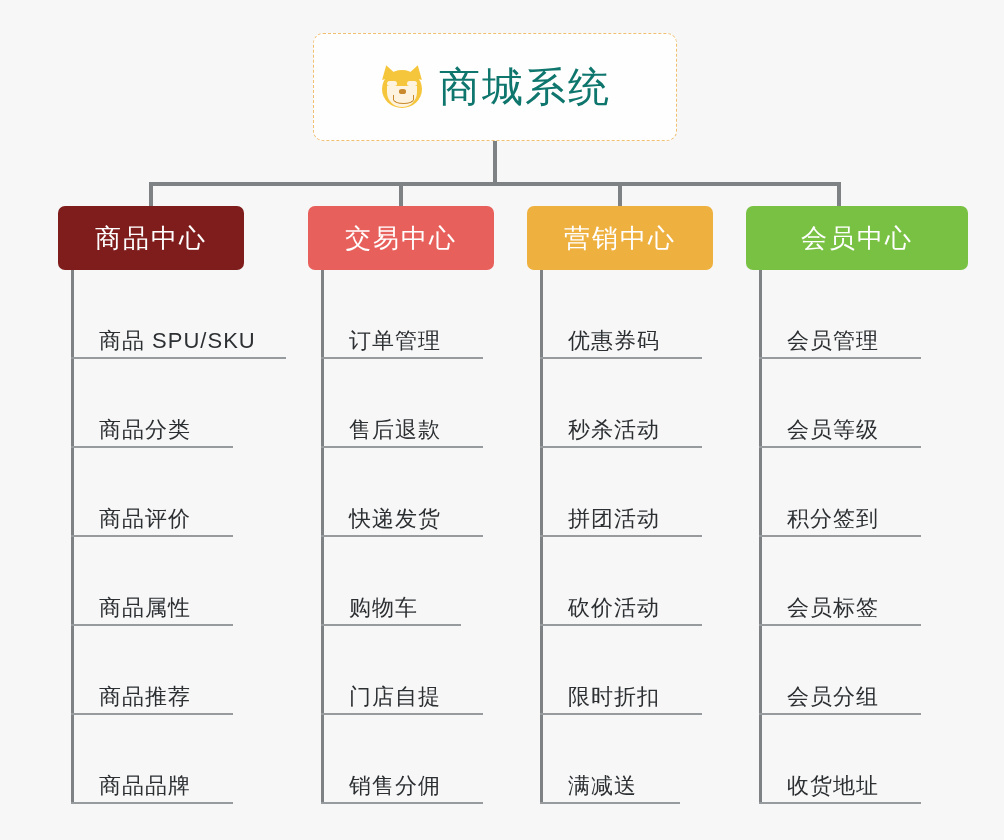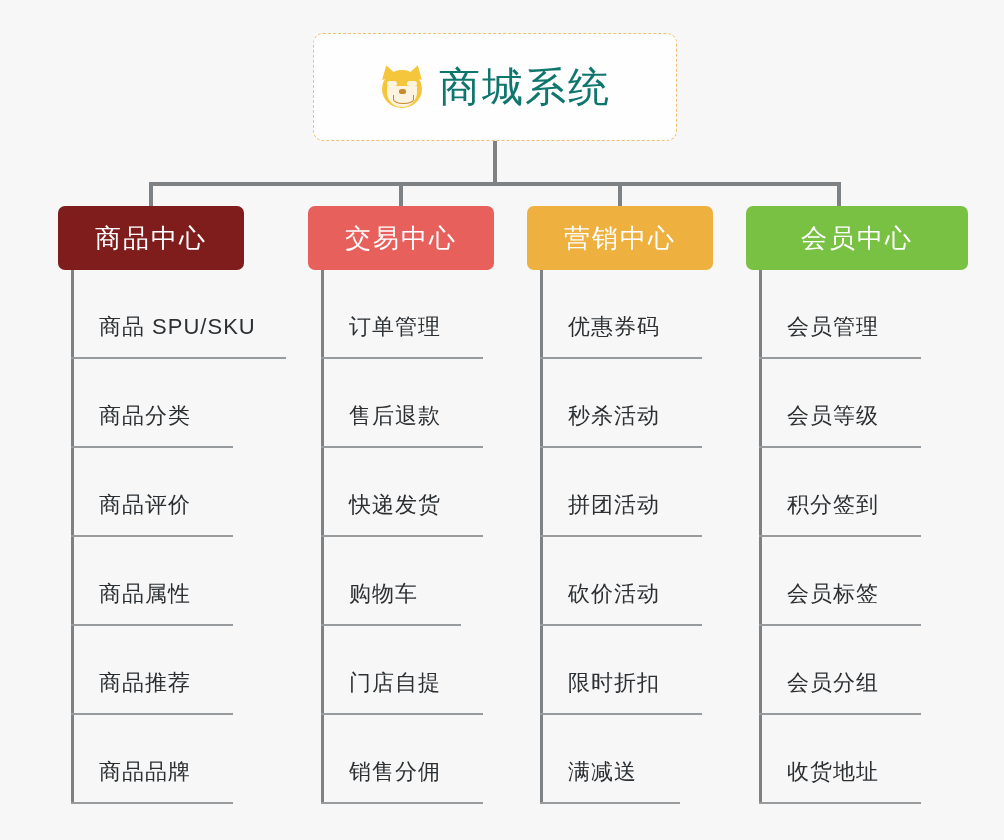--- a/index.html
+++ b/index.html
@@ -152,21 +152,21 @@
     left: 13px;
     top: 64px;
     width: 100%;
   }
   .leaf {
     position: relative;
     height: 89px;
     box-sizing: border-box;
     display: flex;
     align-items: flex-end;
-    padding-bottom: 20px;
+    padding-bottom: 6px;
   }
   .leaf-text {
     font-size: 22px;
     color: #2d3033;
     white-space: nowrap;
     padding-left: 28px;
     letter-spacing: 1px;
     line-height: 1.1;
   }
   .leaf-underline {

